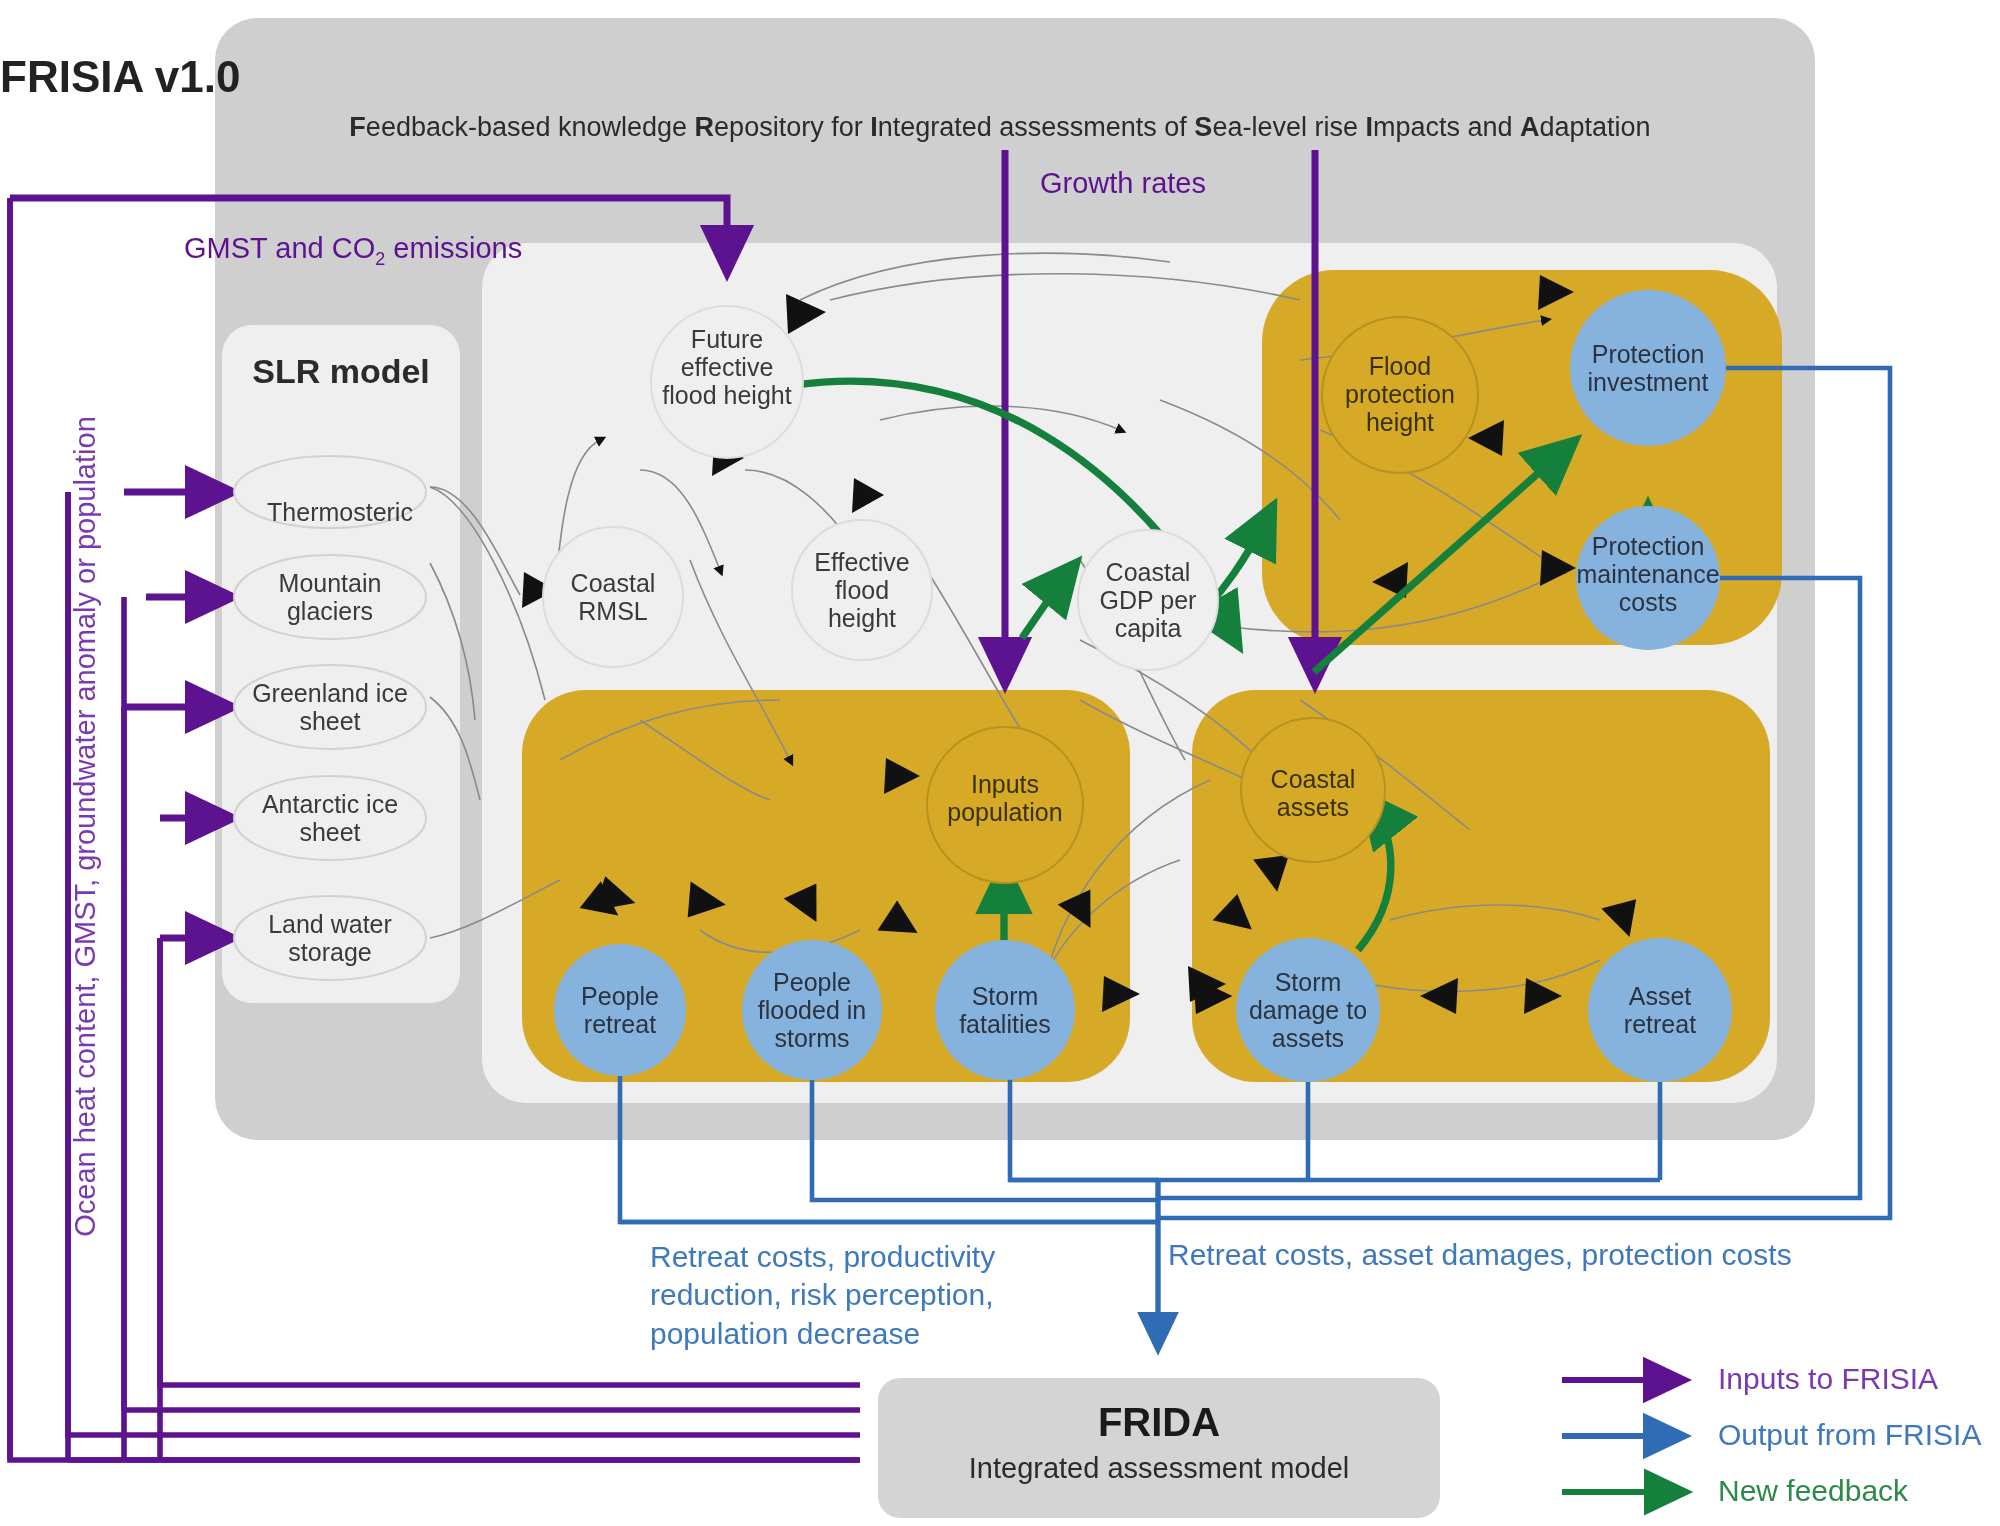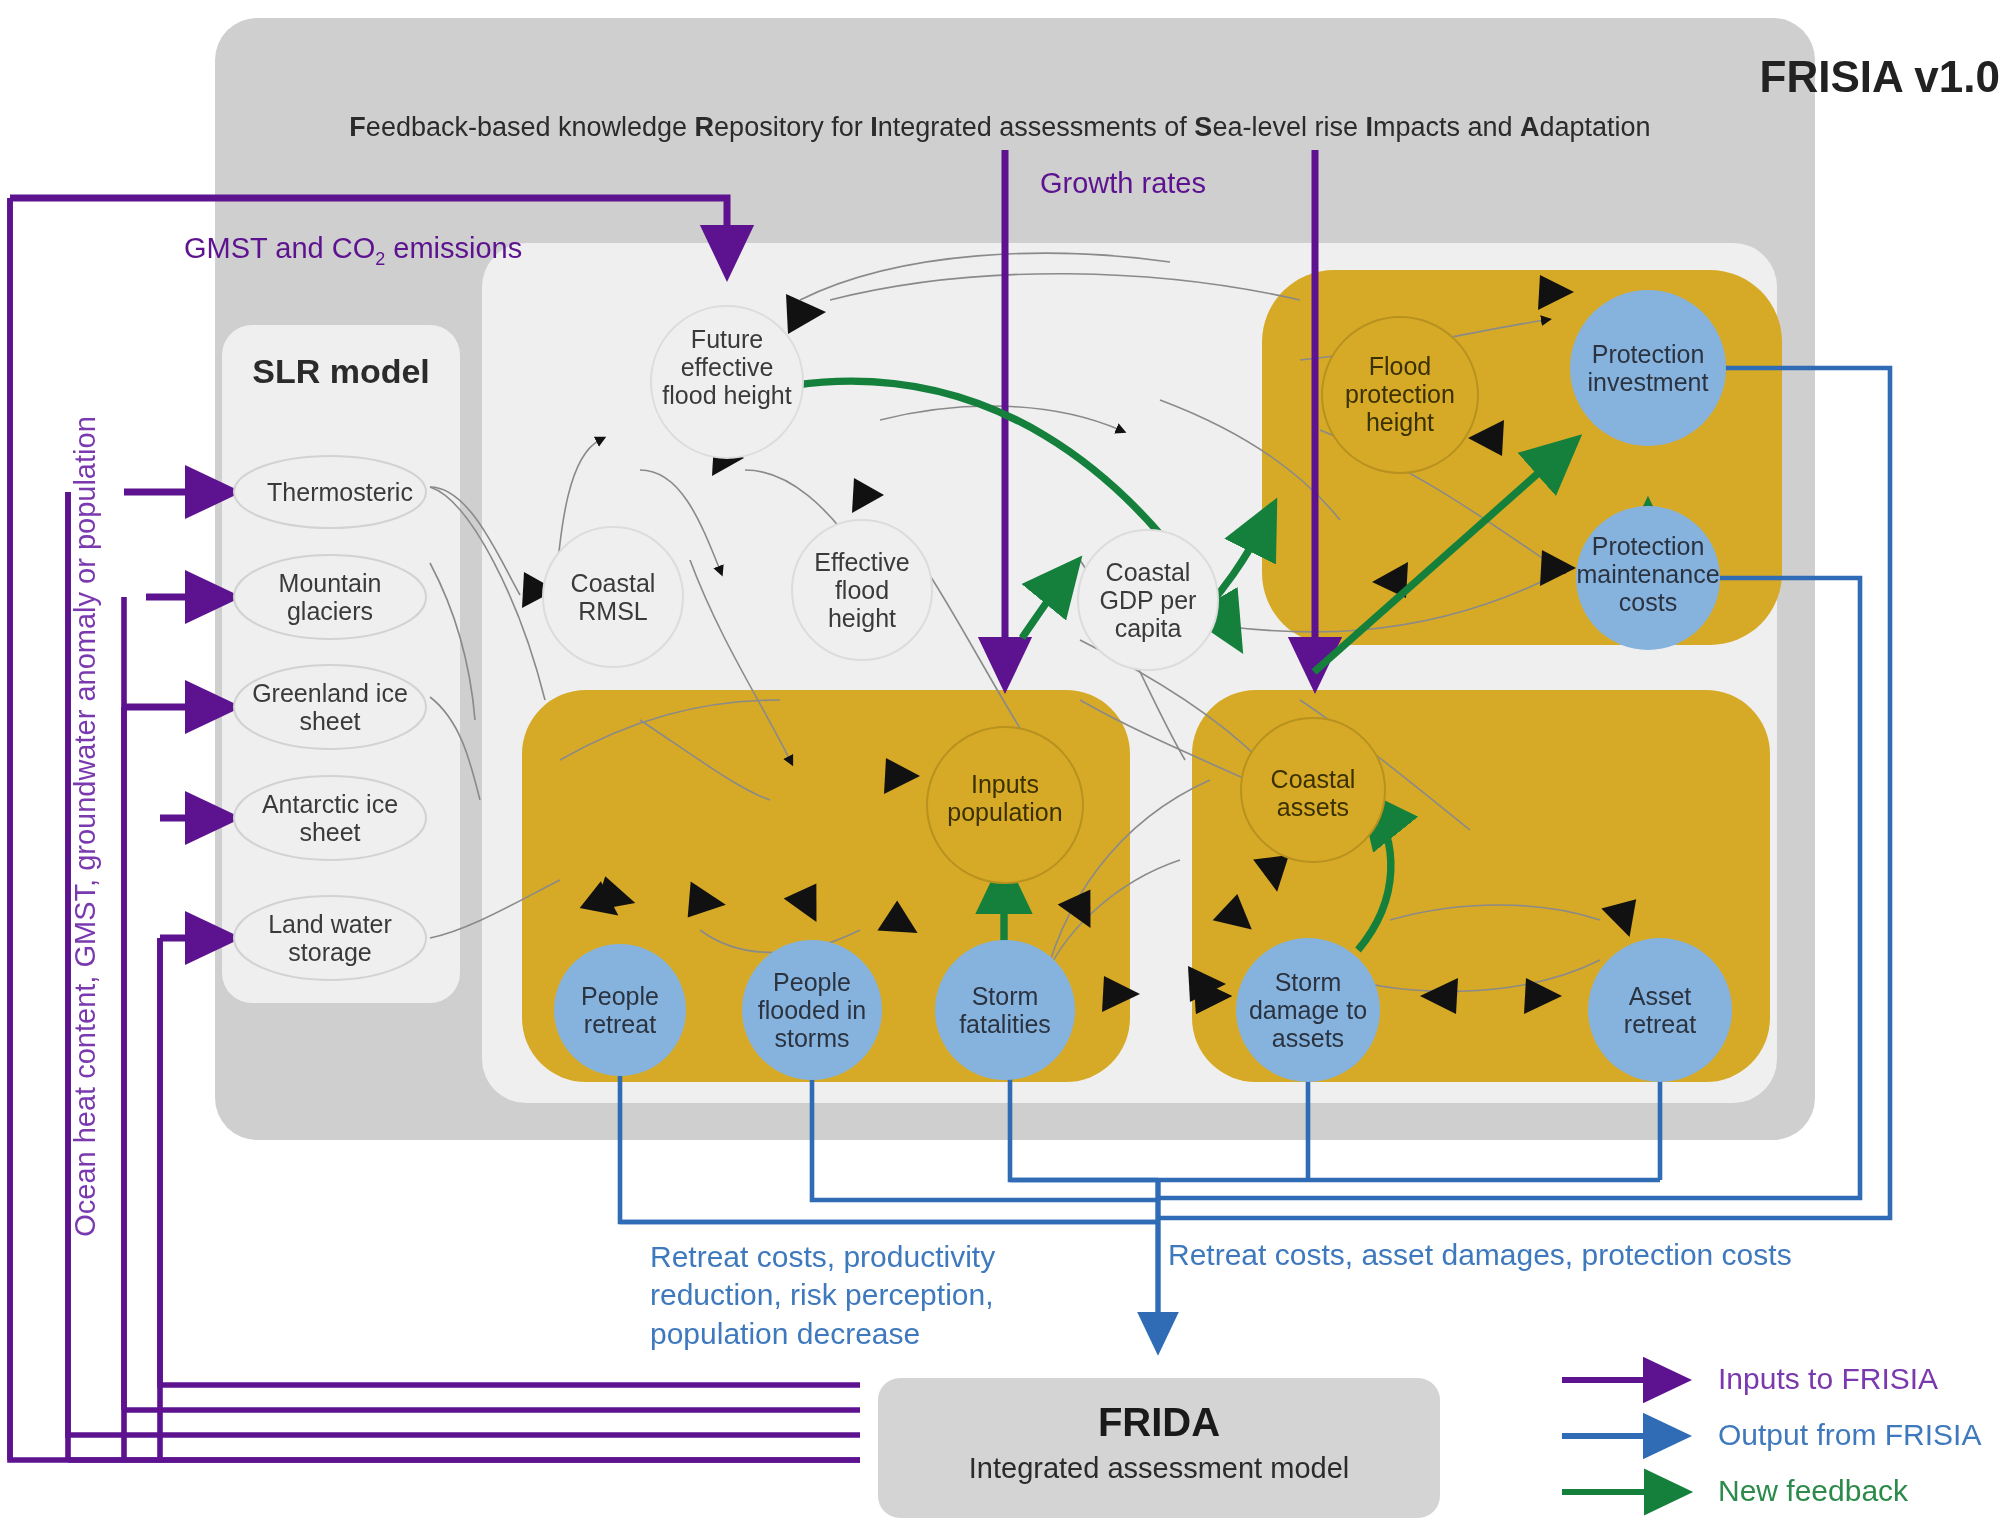--- a/index.html
+++ b/index.html
@@ -208,27 +208,27 @@
     <rect x="878" y="1378" width="562" height="140" rx="22" fill="#d4d4d4"></rect>
   </g>
 
   <g fill="none" stroke-width="6">
     <path d="M1562,1380 L1680,1380" stroke="#5d1290" marker-end="url(#ahPurple)"></path>
     <path d="M1562,1436 L1680,1436" stroke="#2f6cb5" marker-end="url(#ahBlue)"></path>
     <path d="M1562,1492 L1680,1492" stroke="#14803c" marker-end="url(#ahGreen)"></path>
   </g>
 </svg>
 
-<div class="lbl ttl" style="left:0;top:52px;width:2000px;text-align:right;font-size:44px;color:#222;">FRISIA v1.0</div>
+<div class="lbl ttl" style="left:0;top:52px;width:2000px;text-align:left;font-size:44px;color:#222;">FRISIA v1.0</div>
 
 <div class="lbl" id="subtitle" style="left:0;top:112px;width:2000px;text-align:center;font-size:27px;color:#2b2b2b;"><span style="font-weight: bold;">F</span><span>eedback-based knowledge </span><span style="font-weight: bold;">R</span><span>epository for </span><span style="font-weight: bold;">I</span><span>ntegrated assessments of </span><span style="font-weight: bold;">S</span><span>ea-level rise </span><span style="font-weight: bold;">I</span><span>mpacts and </span><span style="font-weight: bold;">A</span><span>daptation</span></div>
 
 <div class="lbl ttl" style="left:222px;top:352px;width:238px;text-align:center;font-size:34px;color:#2b2b2b;">SLR model</div>
 
-<div class="lbl node-text" style="left:234px;top:478px;width:212px;">Thermosteric</div>
+<div class="lbl node-text" style="left:234px;top:498px;width:212px;">Thermosteric</div>
 <div class="lbl node-text" style="left:242px;top:569px;width:176px;">Mountain glaciers</div>
 <div class="lbl node-text" style="left:242px;top:679px;width:176px;">Greenland ice sheet</div>
 <div class="lbl node-text" style="left:242px;top:790px;width:176px;">Antarctic ice sheet</div>
 <div class="lbl node-text" style="left:250px;top:910px;width:160px;">Land water storage</div>
 
 <div class="lbl node-text" style="left:655px;top:325px;width:144px;">Future effective flood height</div>
 <div class="lbl node-text" style="left:548px;top:569px;width:130px;">Coastal RMSL</div>
 <div class="lbl node-text" style="left:802px;top:548px;width:120px;">Effective flood height</div>
 <div class="lbl node-text" style="left:1088px;top:558px;width:120px;">Coastal GDP per capita</div>
 <div class="lbl node-text" style="left:1325px;top:352px;width:150px;color:#3a3000;">Flood protection height</div>

